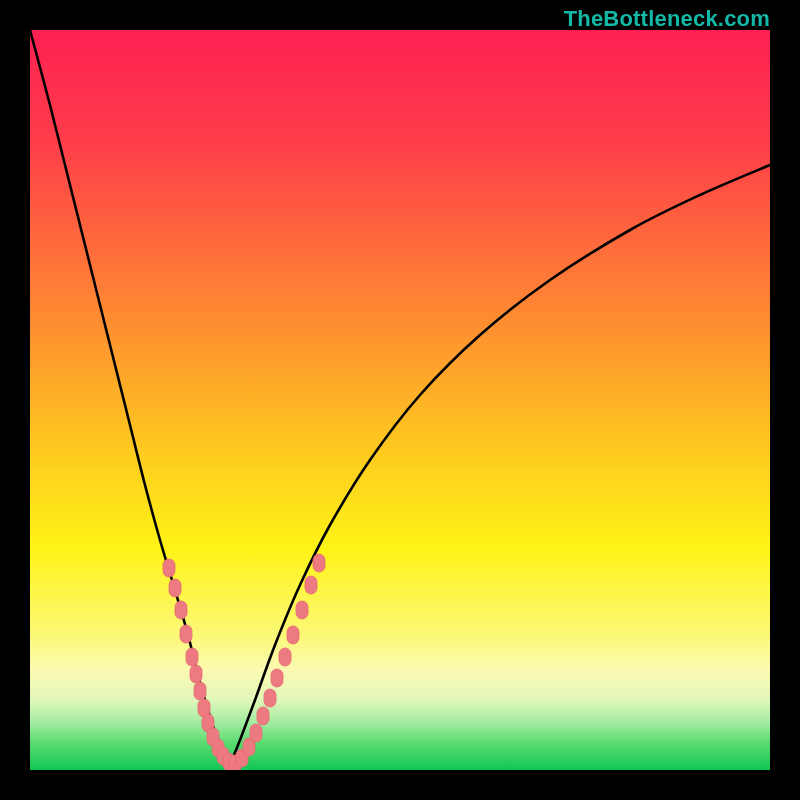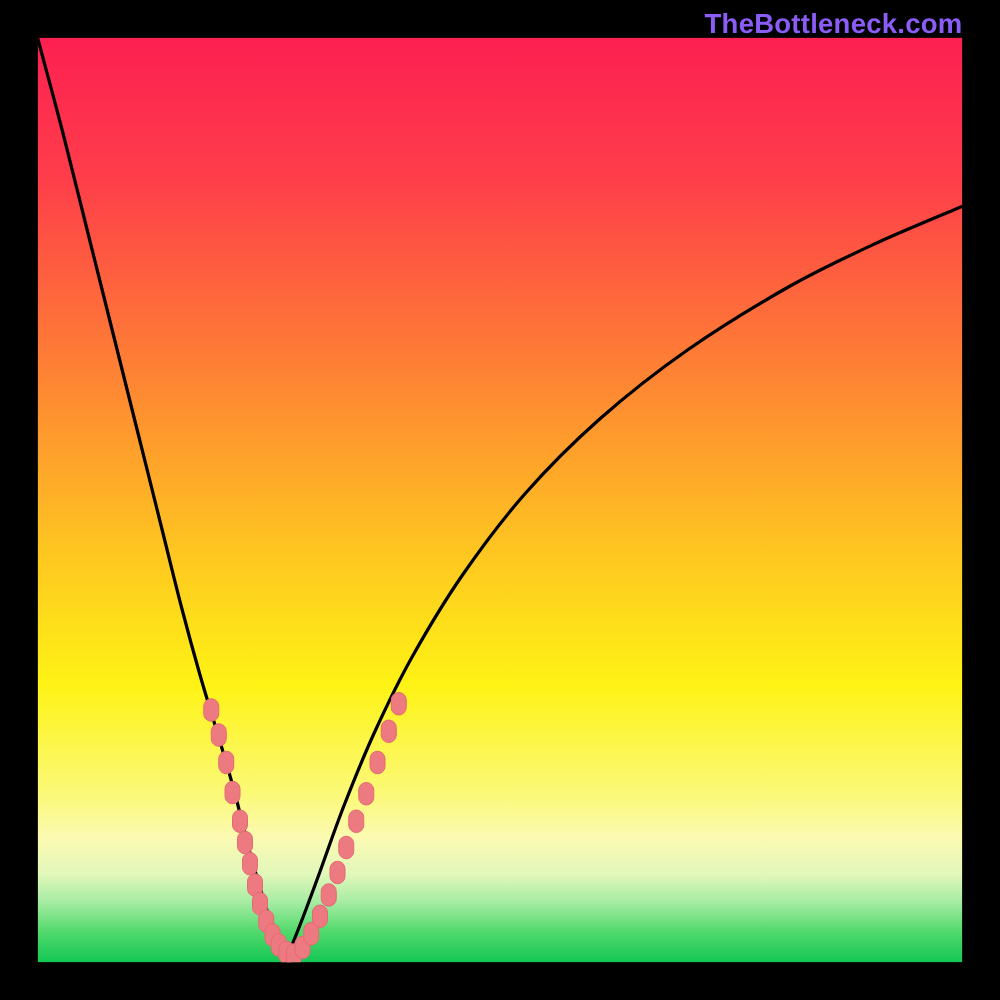--- a/index.html
+++ b/index.html
@@ -27,21 +27,21 @@
   }
   .gradient-bg {
     position: absolute;
     left: 0; top: 0;
     width: 100%; height: 100%;
   }
   .watermark {
     position: absolute;
     top: 6px;
     right: 30px;
-    color: #8b5cf6;
+    color: #14b8a6;
     font-size: 22px;
     font-weight: 600;
     letter-spacing: 0.2px;
   }
   svg.curve {
     position: absolute;
     left: 0; top: 0;
     width: 100%; height: 100%;
   }
 </style>

